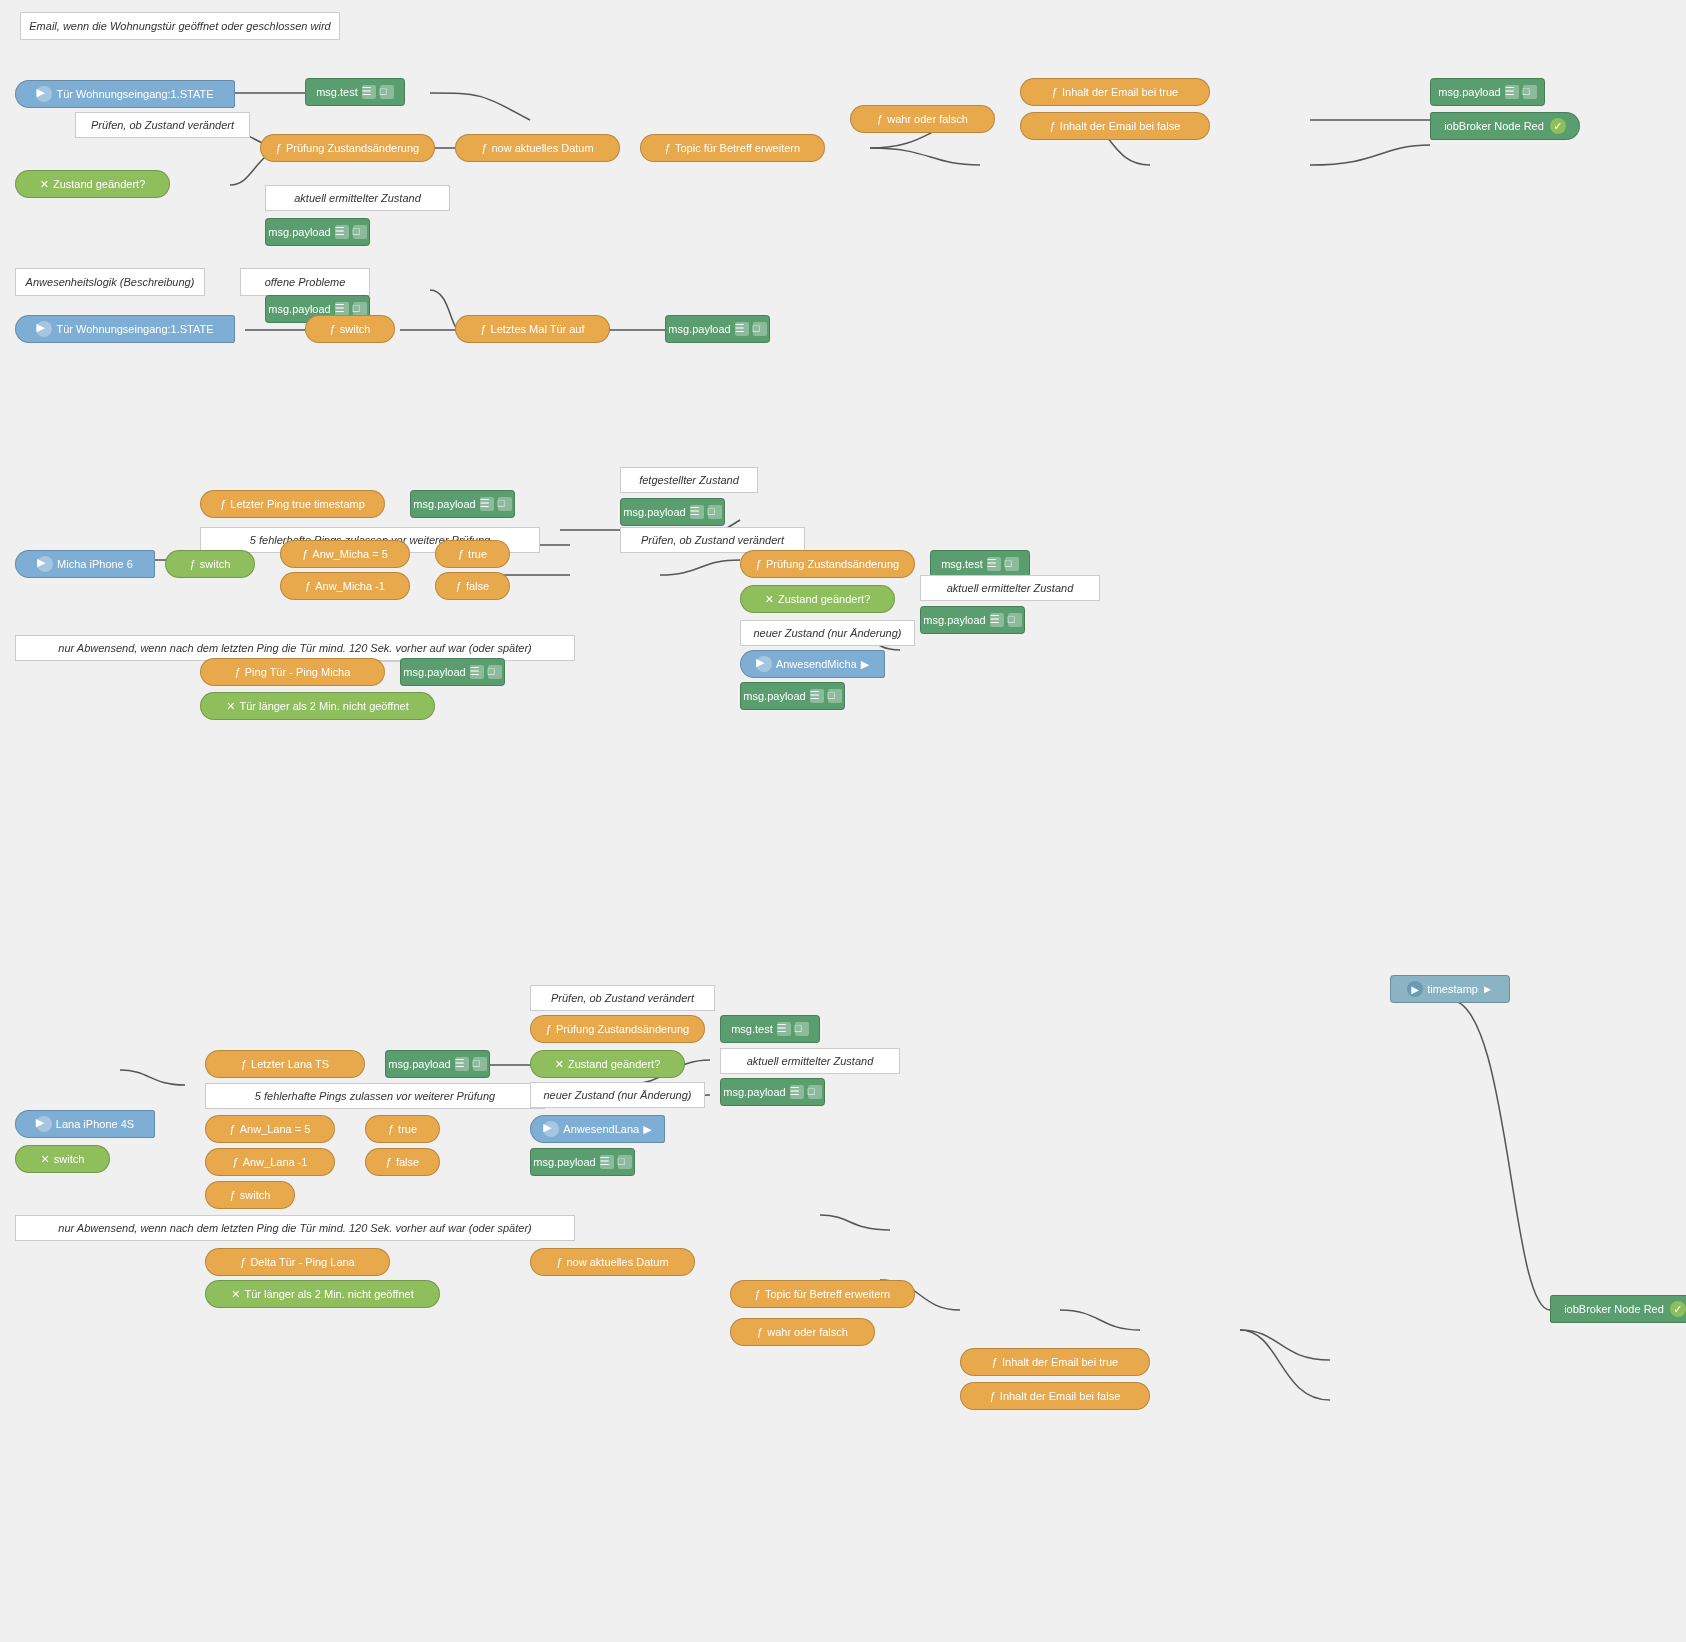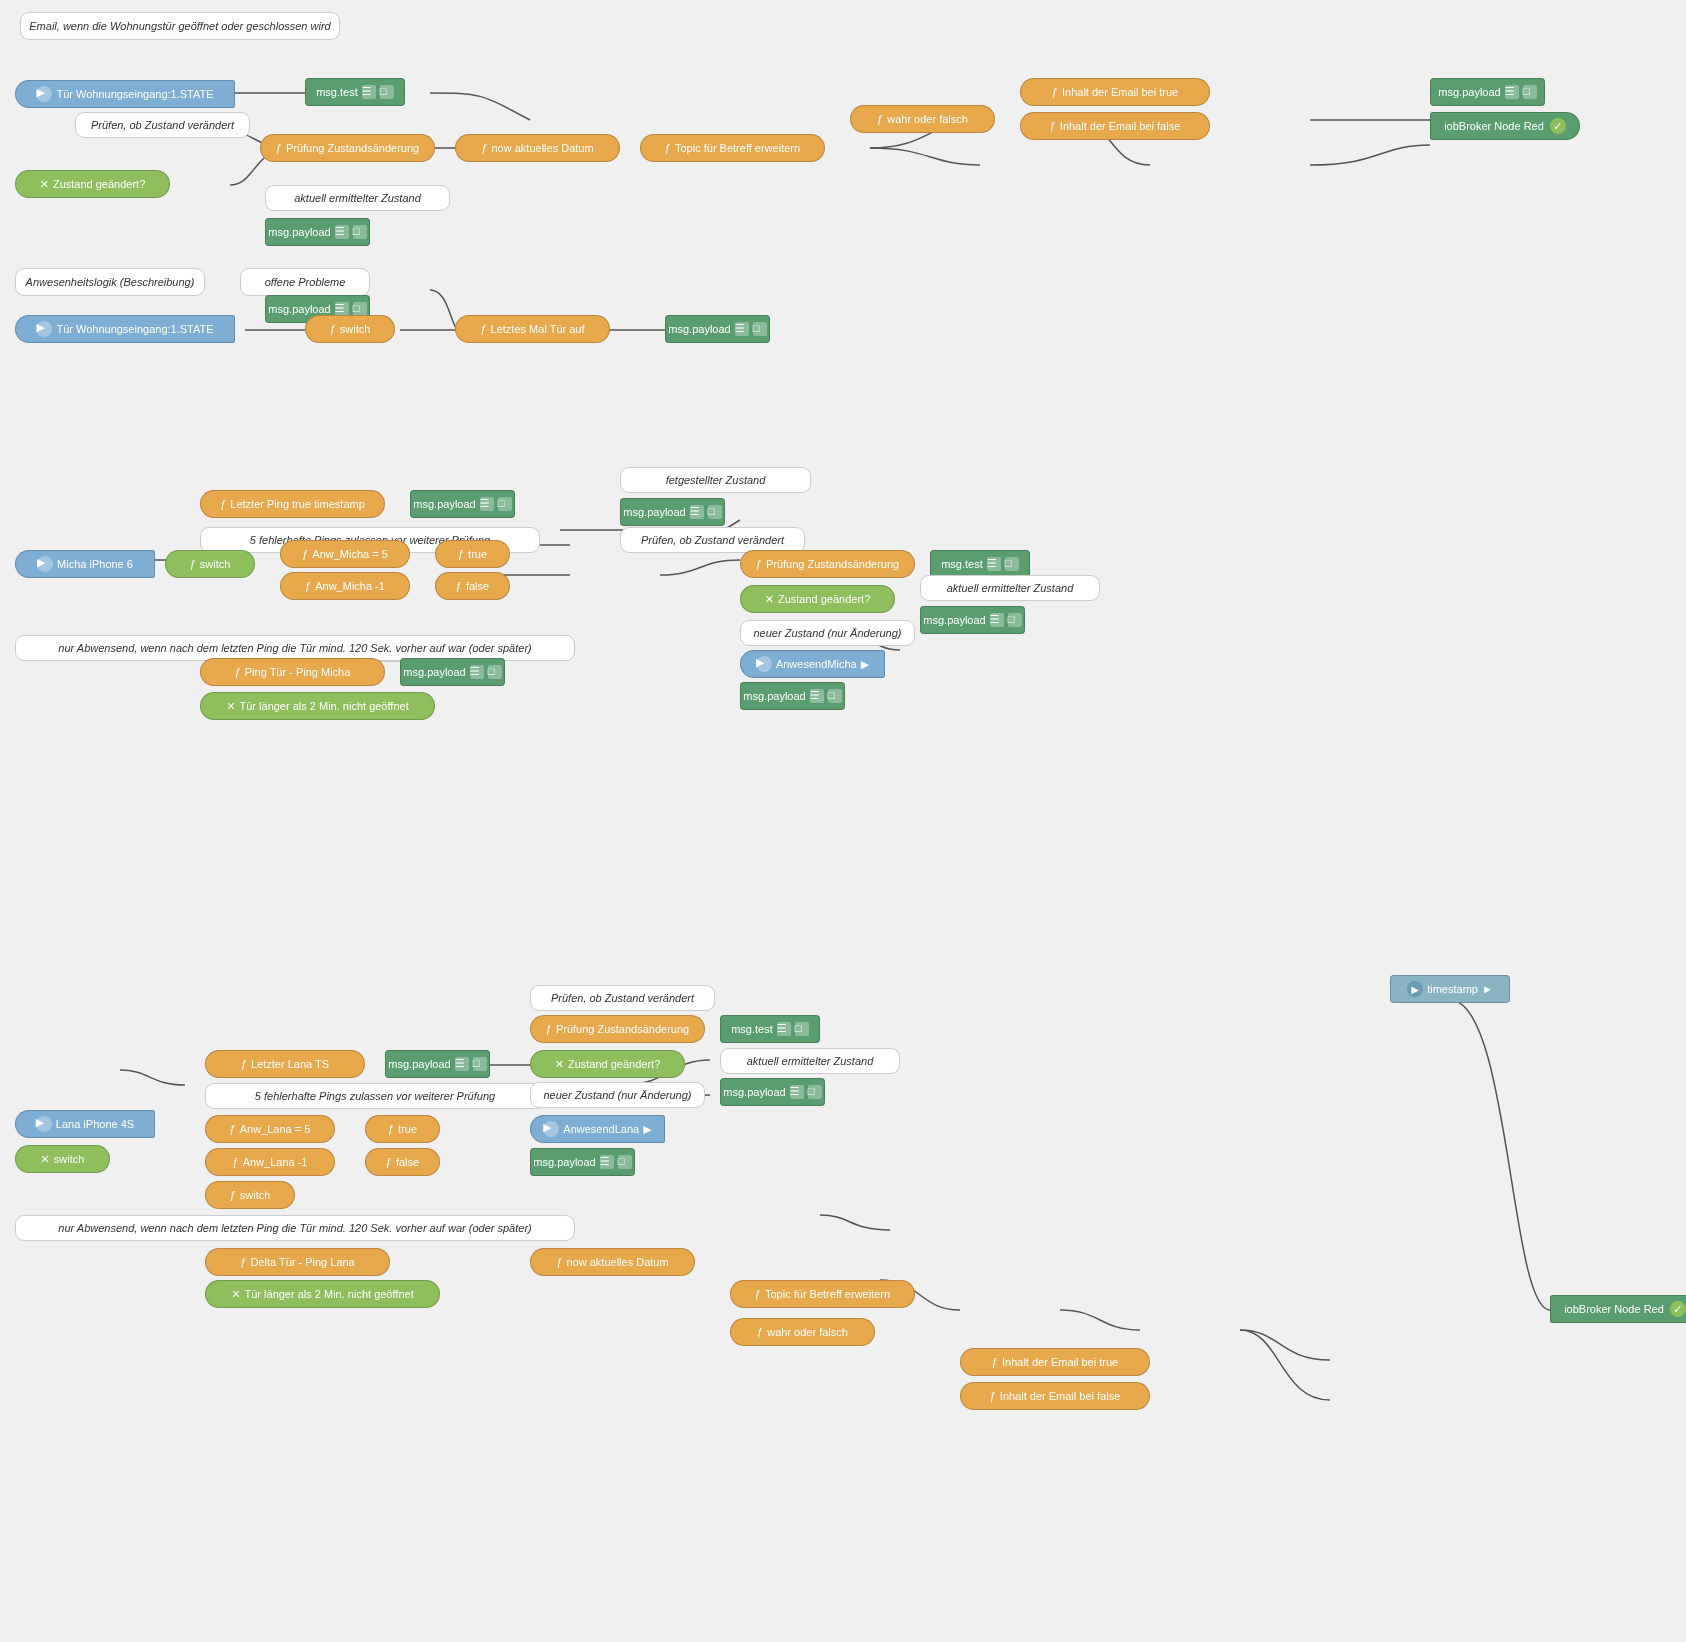--- a/index.html
+++ b/index.html
@@ -45,21 +45,21 @@
       border-radius: 20px;
     }
     .node-blue-input {
       background: #7eaed4;
       color: #fff;
       border-radius: 20px 4px 4px 20px;
     }
     .node-white {
       background: #fff;
       color: #333;
-      border-radius: 9px;
+      border-radius: 0;
       border: 1px solid #ccc;
       font-style: italic;
     }
     .node-gray {
       background: #aaa;
       color: #fff;
       border-radius: 4px;
     }
     .node-anwesend {
       background: #7eaed4;
@@ -295,21 +295,21 @@
     <span style="margin-right:4px;">ƒ</span>
     <span>Letzter Ping true timestamp</span>
   </div>
 
   <div class="node node-green" style="left:410px; top:490px; width:105px; height:28px;">
     <span>msg.payload</span>
     <span class="node-icon-right">☰</span>
     <span class="node-icon-right">□</span>
   </div>
 
-  <div class="node node-white" style="left:620px; top:467px; width:191px; height:26px;">
+  <div class="node node-white" style="left:620px; top:467px; width:138px; height:26px;">
     <span>fetgestellter Zustand</span>
   </div>
 
   <div class="node node-green" style="left:620px; top:498px; width:105px; height:28px;">
     <span>msg.payload</span>
     <span class="node-icon-right">☰</span>
     <span class="node-icon-right">□</span>
   </div>
 
   <div class="node node-white" style="left:200px; top:527px; width:340px; height:26px;">

